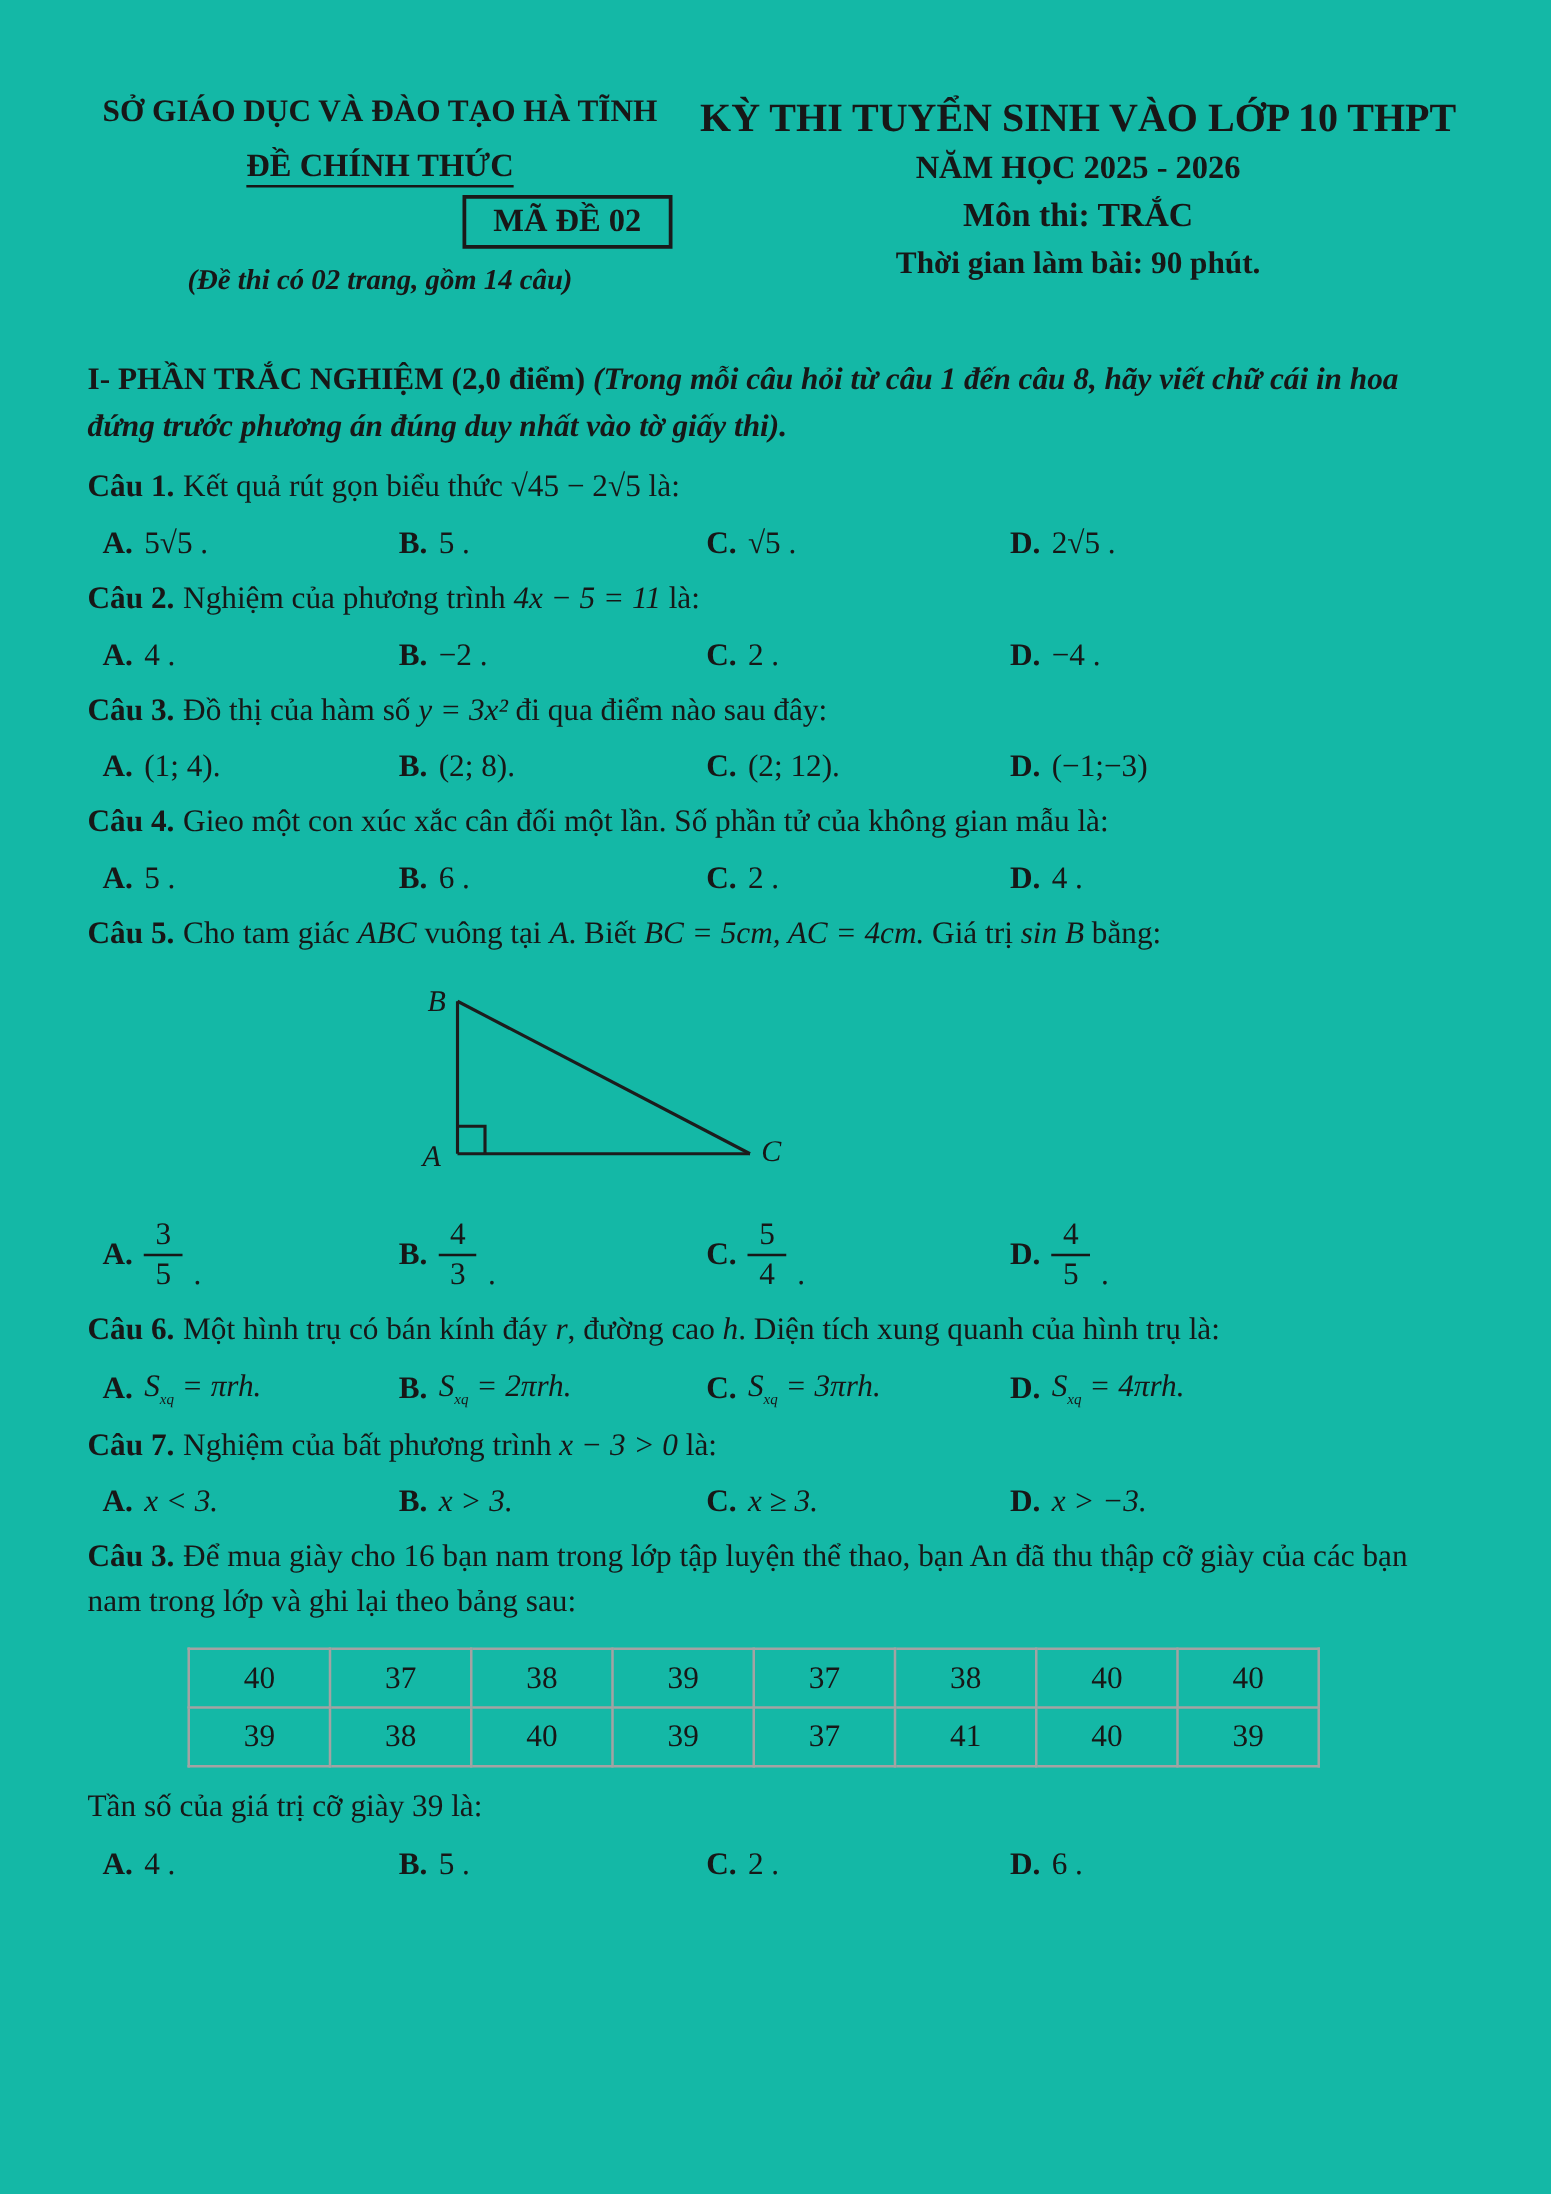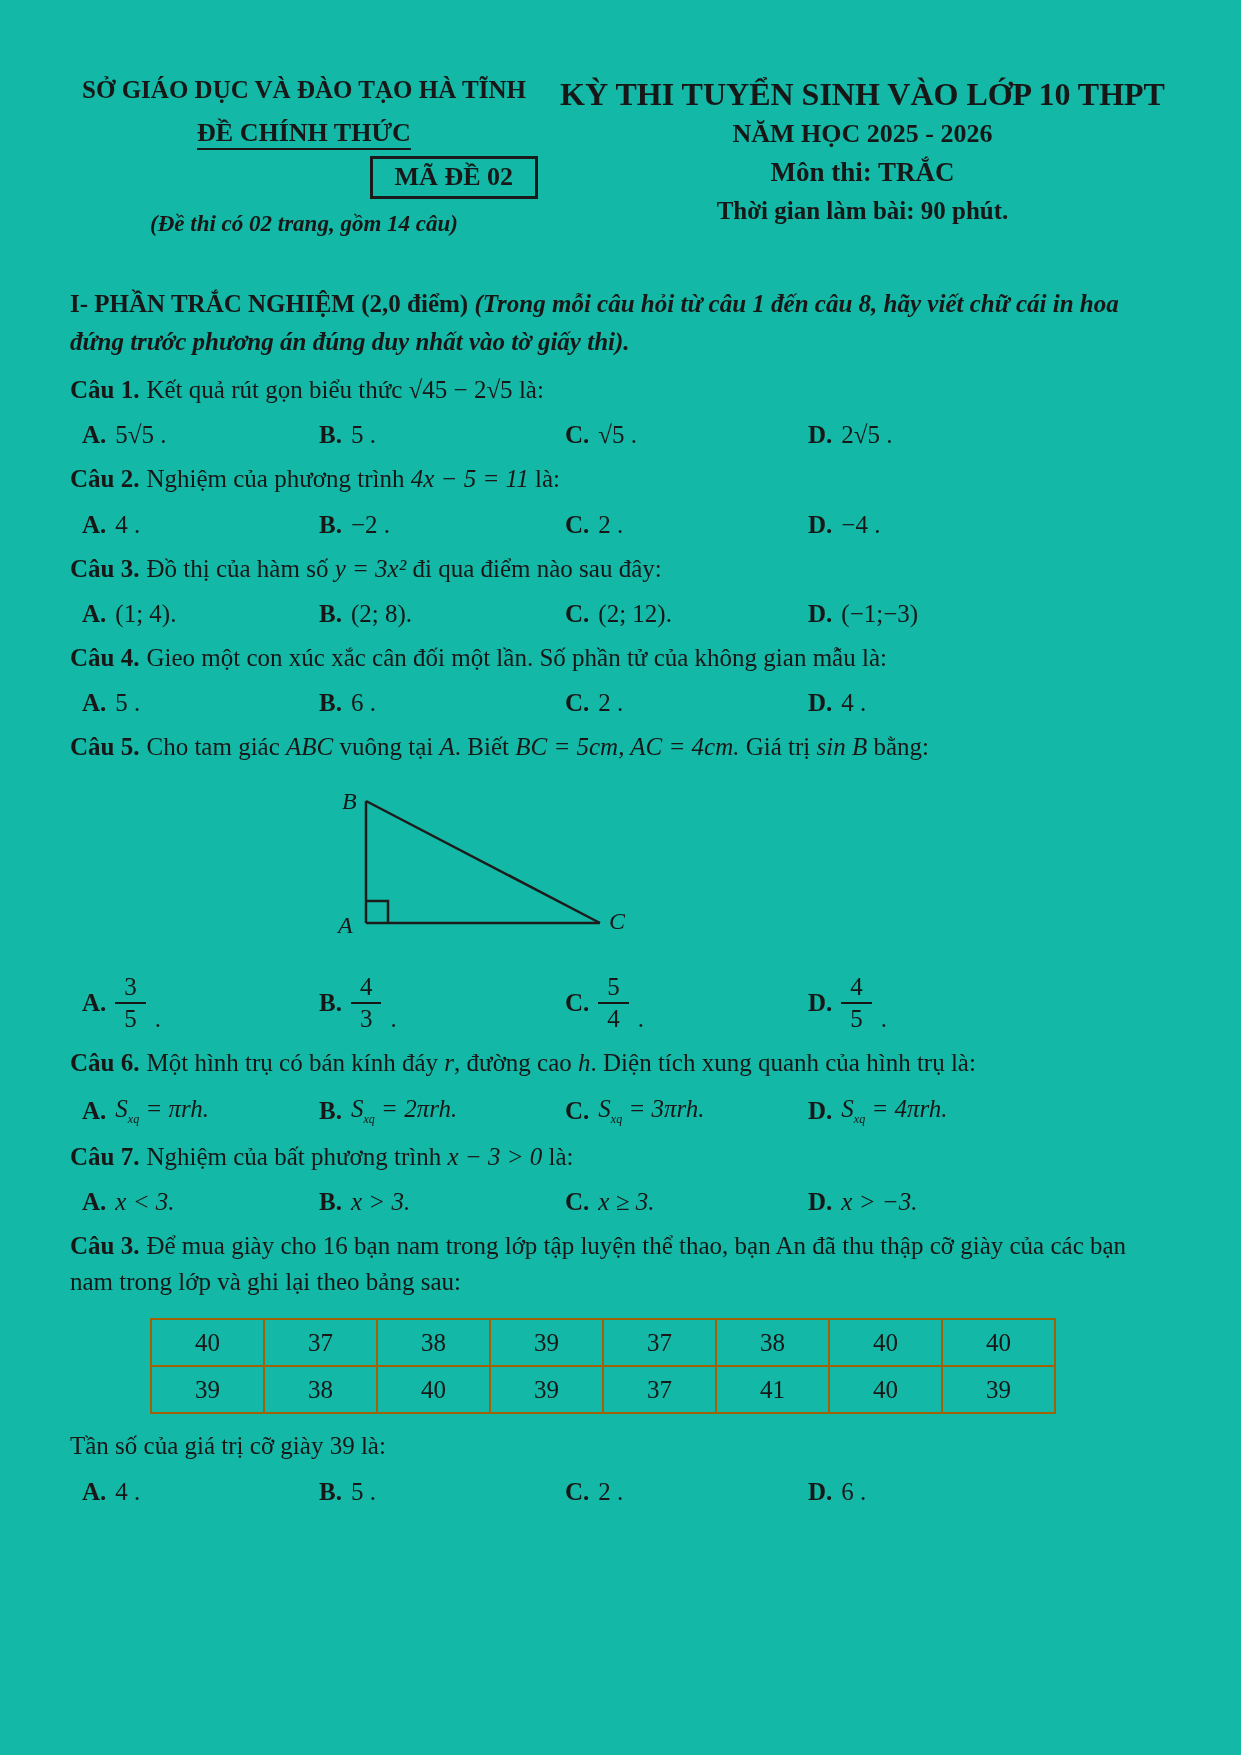--- a/index.html
+++ b/index.html
@@ -74,21 +74,21 @@
   .osuffix { align-self: flex-end; }
 
   
   .figure { margin: 16px 0 14px 258px; }
   .figure text { font-size: 24px; font-style: italic; font-family: "Liberation Serif", serif; fill: #171717; }
   .figure line, .figure polyline { stroke: #1c1c1c; stroke-width: 2.5; fill: none; }
 
   
   .shoe-table { border-collapse: collapse; margin: 18px 0 14px 80px; }
   .shoe-table td {
-    border: 2px solid #a16207;
+    border: 2px solid #a3a3a3;
     width: 113px; height: 47px;
     text-align: center;
     font-size: 25px;
   }
 </style>
 </head>
 <body>
 
 <div class="page">
 

